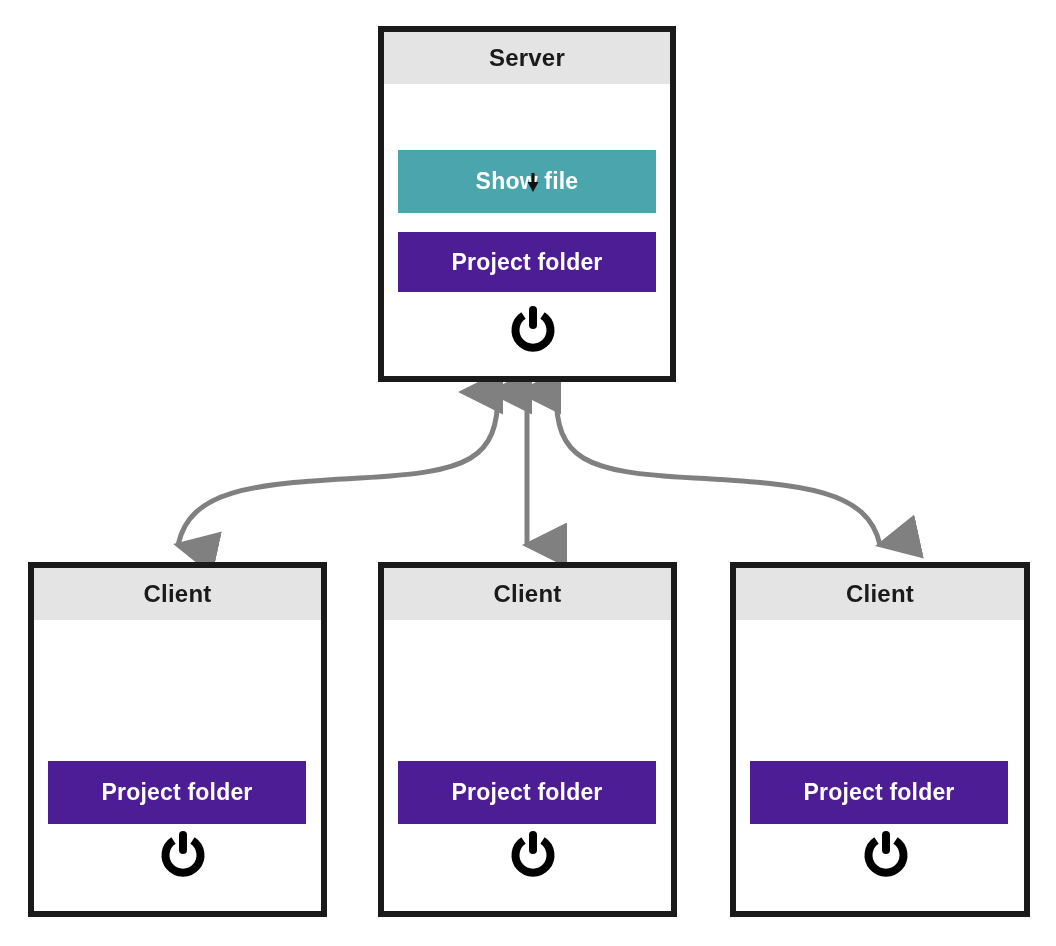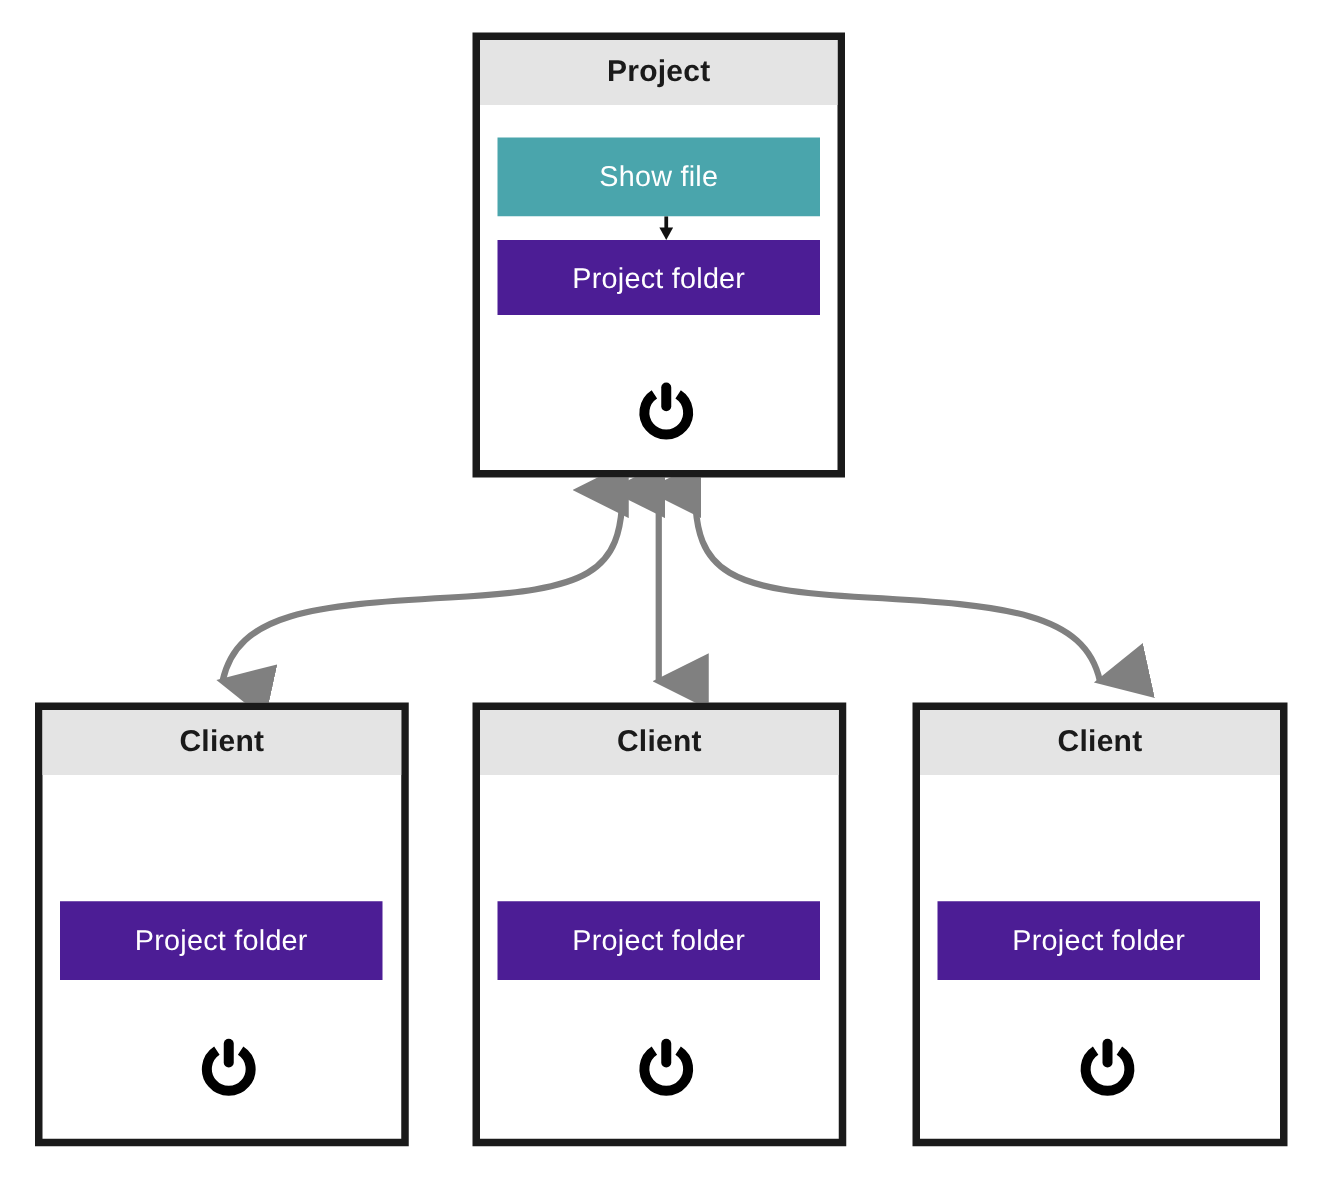--- a/index.html
+++ b/index.html
@@ -48,22 +48,23 @@
 
   
   .block {
     position: absolute;
     box-sizing: border-box;
     display: flex;
     align-items: center;
     justify-content: center;
     color: #ffffff;
     font-size: 23px;
-    font-weight: normal;
+    font-weight: bold;
     letter-spacing: 0.2px;
+    margin-top: 40px;
   }
   .block-teal   { background: #4aa5ac; }
   .block-orange { background: #4c1d95; }
 
   
   .inner-arrow {
     position: absolute;
     width: 20px;
     height: 20px;
     z-index: 4;
@@ -103,21 +104,21 @@
 
     <path d="M 498 392 C 498 460, 470 472, 360 478 C 250 484, 190 490, 178 545" fill="none" stroke="#808080" stroke-width="5" marker-start="url(#arrowUp)" marker-end="url(#arrowEnd)"></path>
 
     <path d="M 527 392 L 527 545" fill="none" stroke="#808080" stroke-width="5" marker-start="url(#arrowUp)" marker-end="url(#arrowEnd)"></path>
 
     <path d="M 556 392 C 556 460, 584 472, 694 478 C 804 484, 868 490, 880 545" fill="none" stroke="#808080" stroke-width="5" marker-start="url(#arrowUp)" marker-end="url(#arrowEnd)"></path>
   </svg>
 
   <div class="machine" style="left:378px; top:26px; width:298px; height:356px;">
     <div class="machine-header">
-      <span>Project</span>
+      <span>Server</span>
     </div>
     <div class="machine-body">
 
       <div class="block block-teal" style="left:14px; top:26px; width:258px; height:63px;">
         <span>Show file</span>
       </div>
 
       <svg class="inner-arrow" style="left:139px; top:89px; width:20px; height:20px;" viewBox="0 0 20 20">
         <path d="M 10 0 L 10 11" stroke="#111111" stroke-width="3" fill="none"></path>
         <path d="M 10 19 L 4.5 9 L 15.5 9 Z" fill="#111111"></path>

